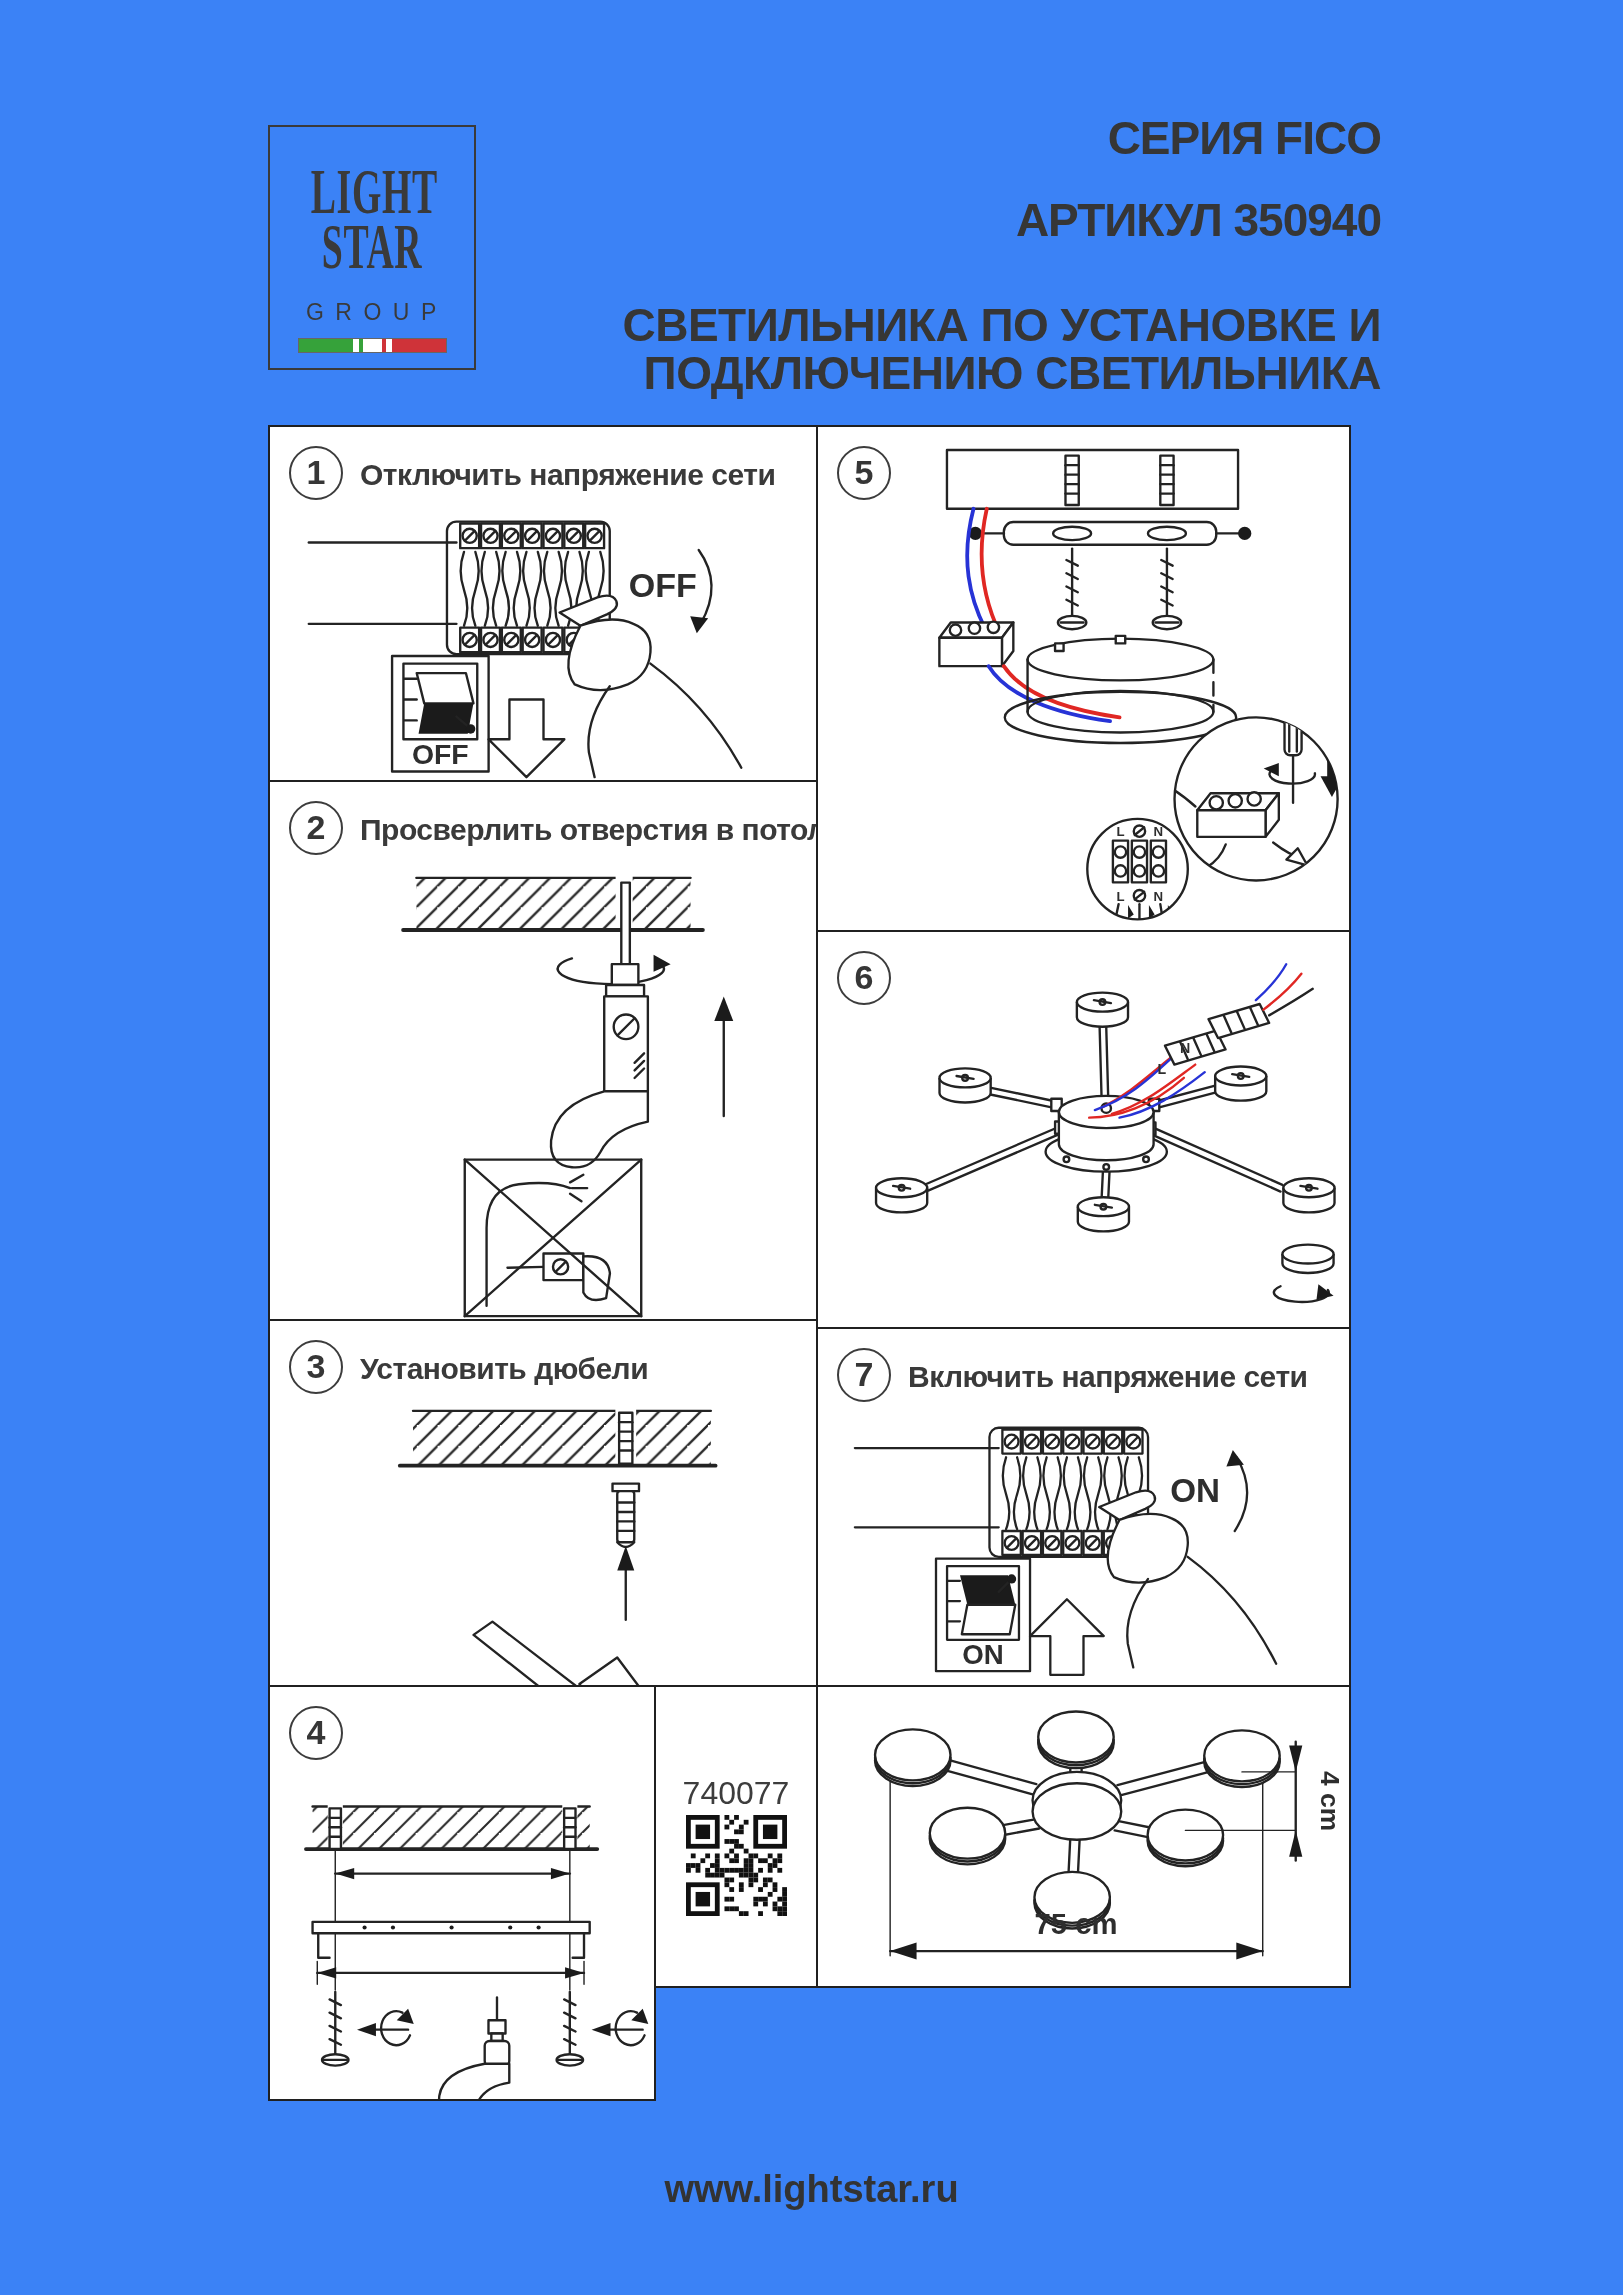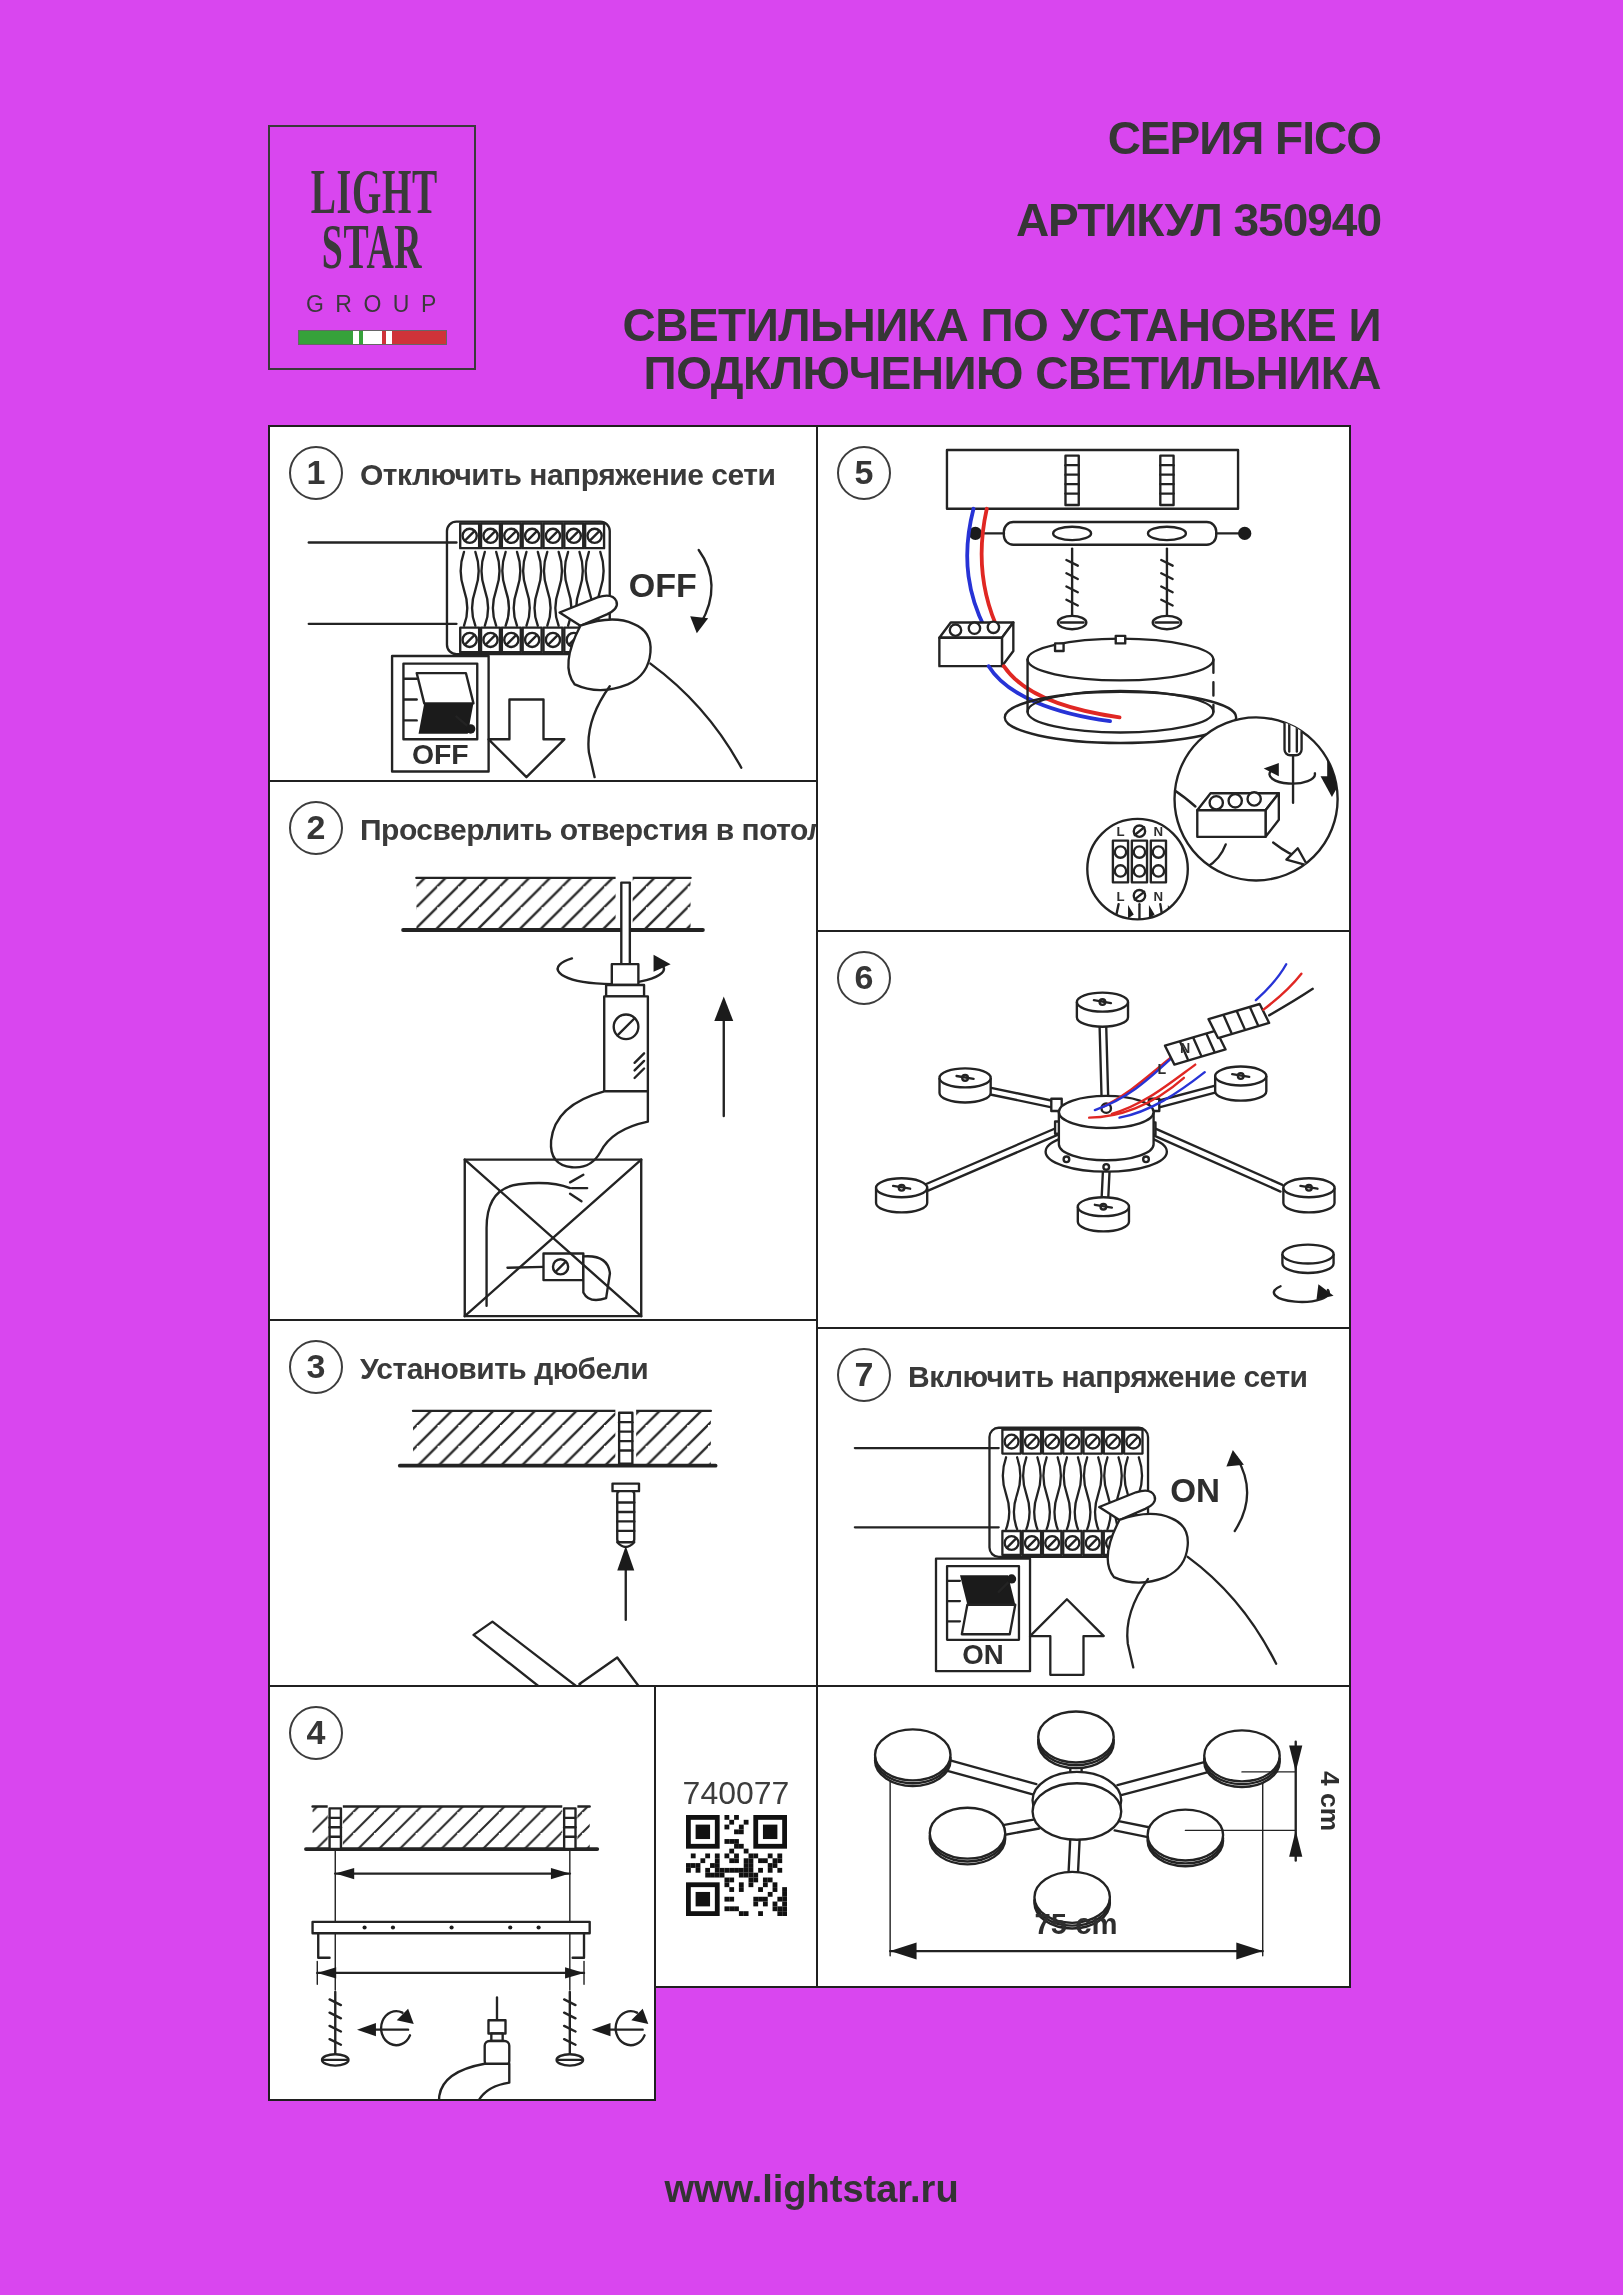--- a/index.html
+++ b/index.html
@@ -1,36 +1,36 @@
 <!DOCTYPE html>
 <html><head>
 <meta charset="utf-8">
 <style>
   html,body{margin:0;padding:0;background:#e8e8e8;}
-  .page{position:relative;width:1623px;height:2295px;background:#d946ef;
+  .page{position:relative;width:1623px;height:2295px;background:#3b82f6;
         font-family:"Liberation Sans",sans-serif;color:#2e2e2e;overflow:hidden;}
   .cell{position:absolute;border:2.4px solid #202020;background:#fff;box-sizing:border-box;}
   .cell svg{position:absolute;left:0;top:0;}
   
   .s{fill:none;stroke:#232323;stroke-width:2.5;stroke-linecap:round;stroke-linejoin:round;}
   .sw{fill:#fff;stroke:#232323;stroke-width:2.5;stroke-linejoin:round;}
   .bk{fill:#1b1b1b;stroke:none;}
   .thin{stroke-width:1.5;}
   .thick{stroke-width:4;}
   .wire-b{fill:none;stroke:#2733d6;stroke-width:4;stroke-linecap:round;}
   .wire-r{fill:none;stroke:#e02723;stroke-width:4;stroke-linecap:round;}
   .wire-b2{fill:none;stroke:#2733d6;stroke-width:2.5;stroke-linecap:round;}
   .wire-r2{fill:none;stroke:#e02723;stroke-width:2.5;stroke-linecap:round;}
   svg text{font-family:"Liberation Sans",sans-serif;fill:#2e2e2e;}
   
   .logo{position:absolute;left:268px;top:125px;width:208px;height:245px;border:2.9px solid #3a3a3a;
         box-sizing:border-box;text-align:center;}
   .logo .big{font-family:"Liberation Serif",serif;font-weight:bold;font-size:63px;line-height:.88;
              color:#3a3a3a;transform:scaleX(.6);transform-origin:50% 50%;letter-spacing:1px;}
-  .logo .grp{font-size:23px;letter-spacing:11.5px;color:#3a3a3a;margin-top:15px;margin-left:9.6px;}
+  .logo .grp{font-size:23px;letter-spacing:11.5px;color:#3a3a3a;margin-top:23px;margin-left:9.6px;}
   .flag{width:149px;height:14.3px;margin:12.4px auto 0;border:1px solid #666;box-sizing:border-box;
         background:linear-gradient(90deg,#36a23a 0 37%,#fff 37% 41%,#36a23a 41% 43.5%,#fff 43.5% 56.5%,
                    #cf3339 56.5% 59%,#fff 59% 63%,#cf3339 63% 100%);}
   .logo-pad{padding-top:38px;}
   
   .hdr{position:absolute;top:111px;right:242px;text-align:right;font-weight:bold;color:#363636;}
   .hdr .l1{font-size:46px;letter-spacing:-1px;margin-bottom:28px;}
   .hdr .l2{font-size:46px;letter-spacing:-1px;margin-bottom:54px;}
   .hdr .l3{font-size:46px;letter-spacing:-0.5px;line-height:48px;}
   

